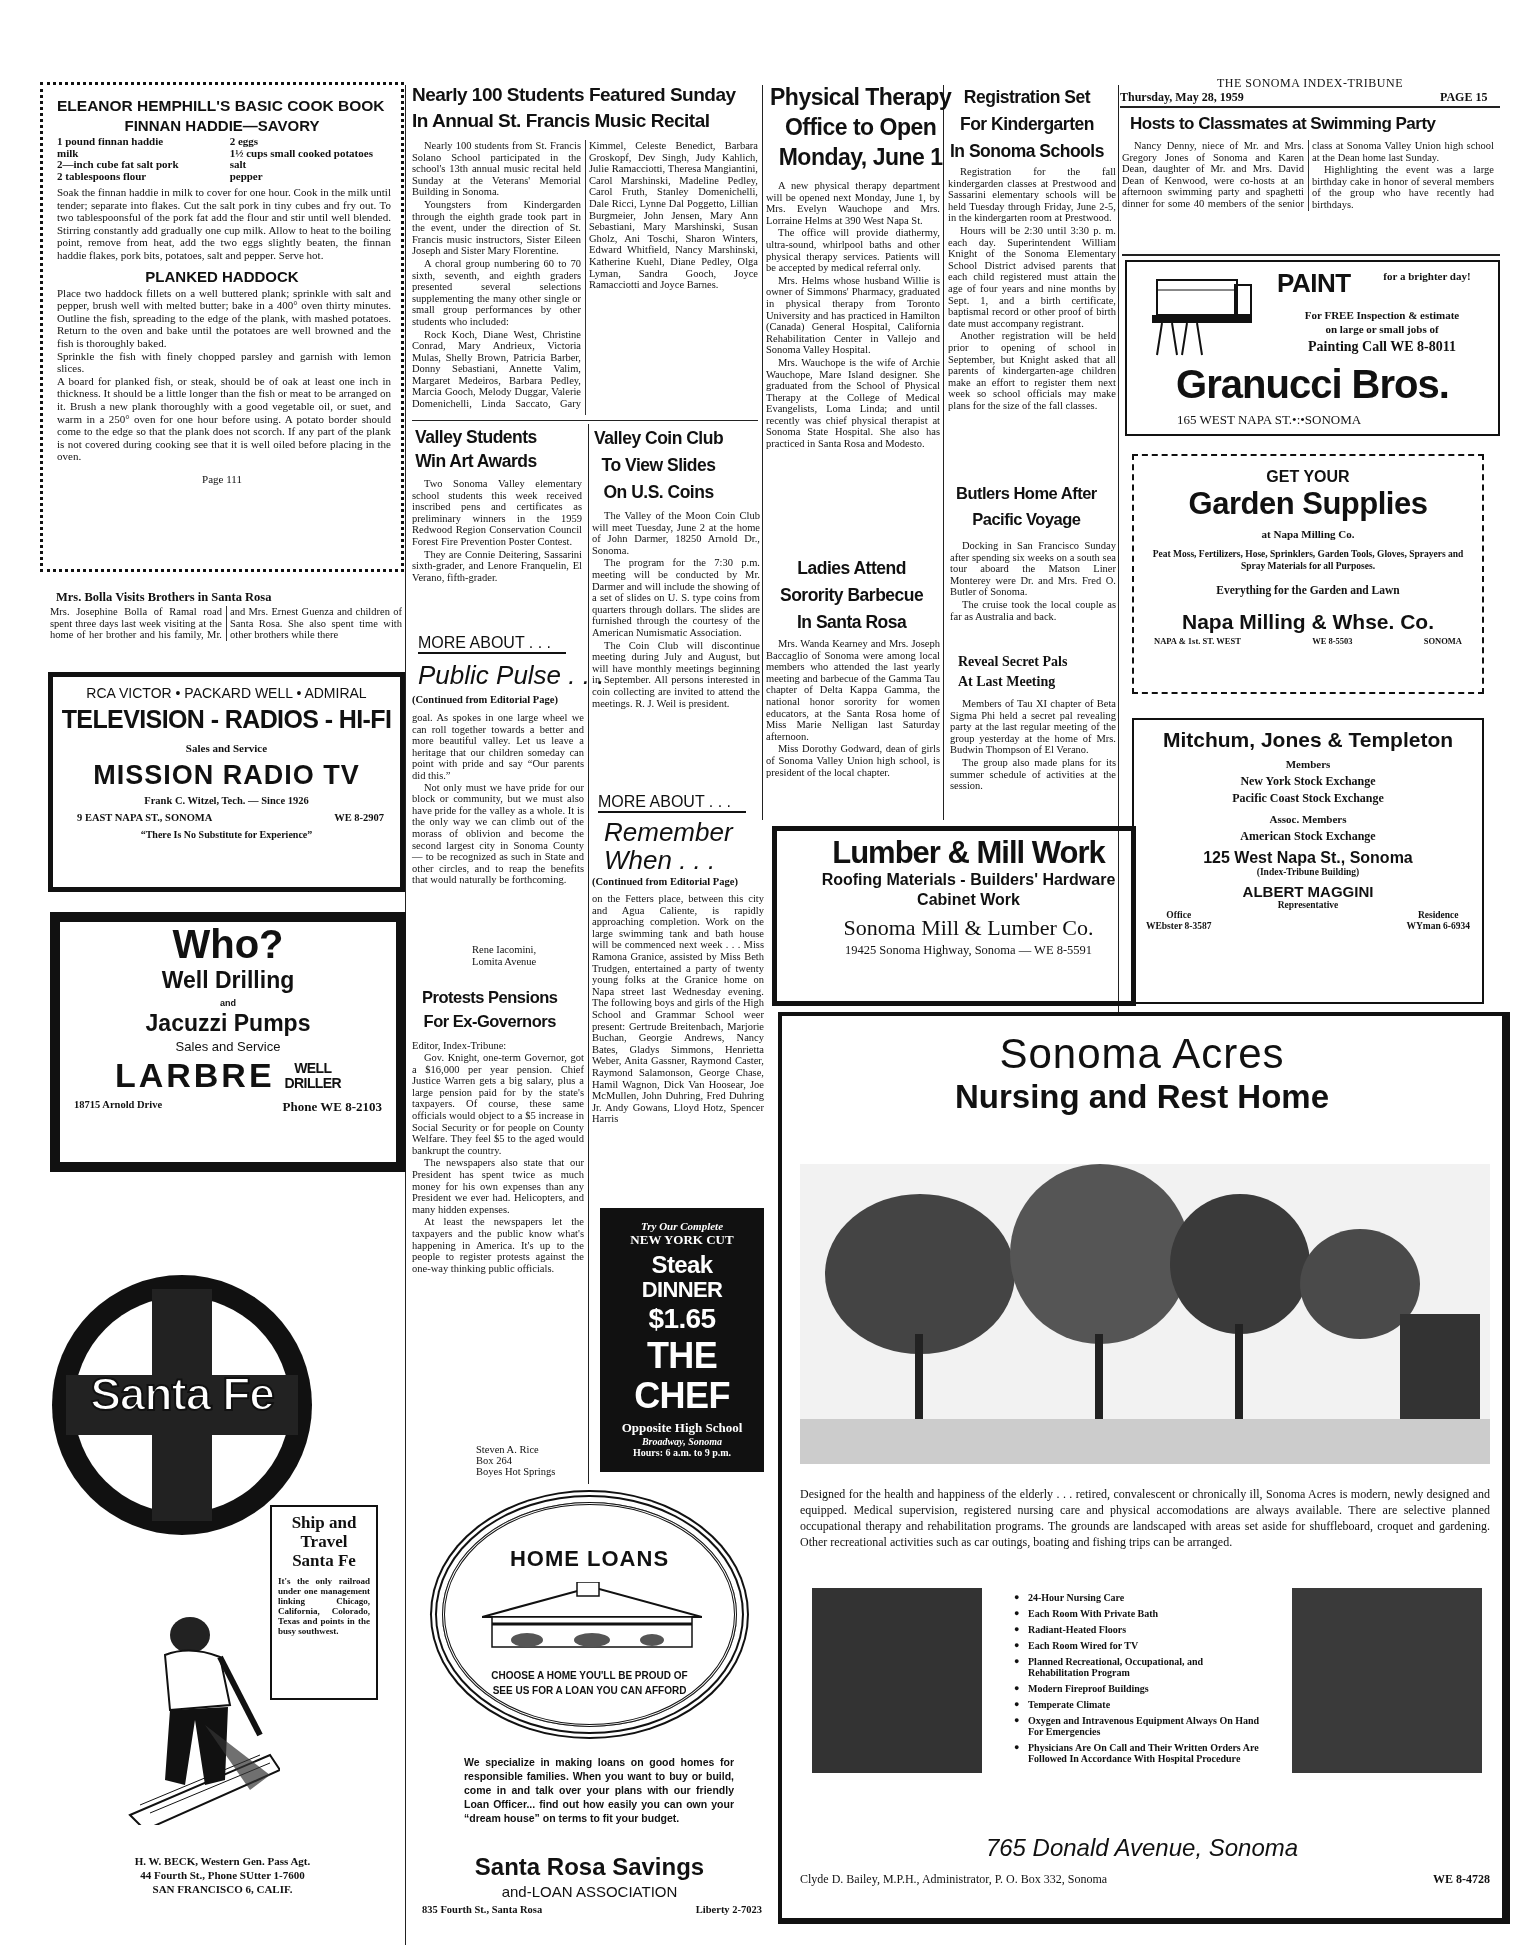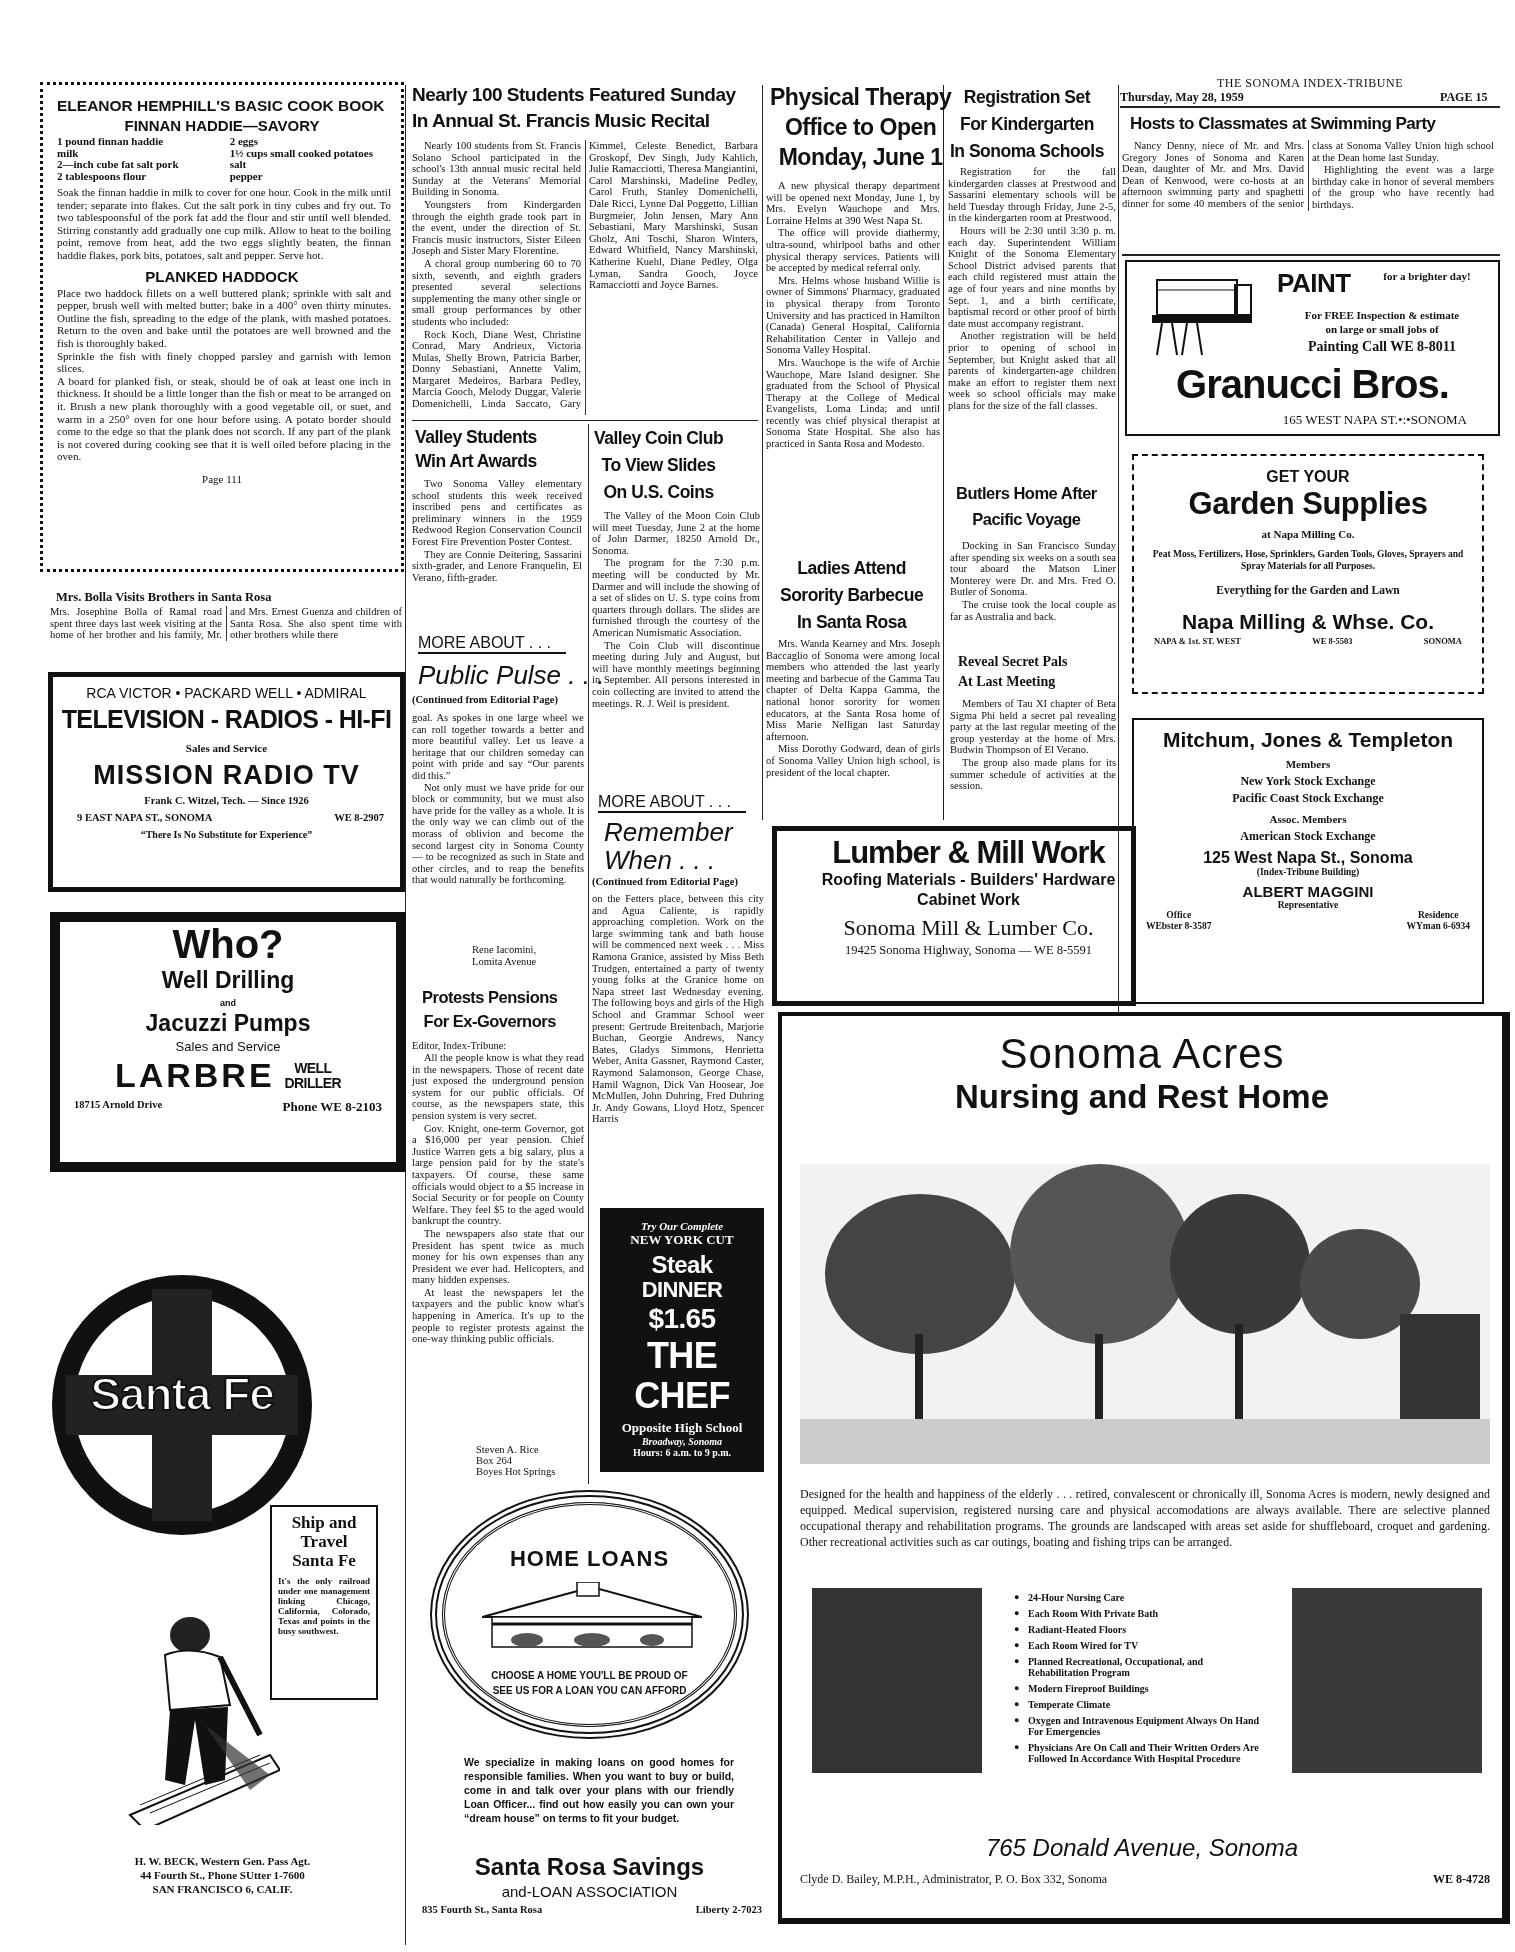--- a/index.html
+++ b/index.html
@@ -156,21 +156,20 @@
   <div>Rene Iacomini,</div>
   <div>Lomita Avenue</div>
 </div>
 
 <div class="abs hed" style="left:422px;top:985px;font-size:16.5px;line-height:24px;">
   <div>Protests Pensions</div>
   <div>For Ex-Governors</div>
 </div>
 <div class="abs" style="left:412px;top:1040px;font-size:10.5px;">Editor, Index-Tribune:</div>
 <div class="abs body-text" style="left:412px;top:1052px;width:172px;">
-  <p>All the people know is what they read in the newspapers. Those of recent date just exposed the underground pension system for our public officials. Of course, as the newspapers state, this pension system is very secret.</p>
   <p>Gov. Knight, one-term Governor, got a $16,000 per year pension. Chief Justice Warren gets a big salary, plus a large pension paid for by the state's taxpayers. Of course, these same officials would object to a $5 increase in Social Security or for people on County Welfare. They feel $5 to the aged would bankrupt the country.</p>
   <p>The newspapers also state that our President has spent twice as much money for his own expenses than any President we ever had. Helicopters, and many hidden expenses.</p>
   <p>At least the newspapers let the taxpayers and the public know what's happening in America. It's up to the people to register protests against the one-way thinking public officials.</p>
 </div>
 <div class="abs" style="left:476px;top:1444px;font-size:10.5px;line-height:11px;">
   <div>Steven A. Rice</div>
   <div>Box 264</div>
   <div>Boyes Hot Springs</div>
 </div>
 
@@ -307,21 +306,21 @@
     <path d="M15 53 L10 85 M25 53 L30 85 M40 53 L35 85 M50 53 L55 85" stroke="#111" stroke-width="2"></path>
   </svg>
   <div class="hed" style="position:absolute;left:150px;top:6px;font-size:26px;">PAINT</div>
   <div class="serifb center" style="position:absolute;left:250px;top:8px;width:100px;font-size:11px;line-height:13px;">for a brighter day!</div>
   <div class="serifb center" style="position:absolute;left:140px;top:46px;width:230px;font-size:11px;line-height:14px;">
     <div>For FREE Inspection &amp; estimate</div>
     <div>on large or small jobs of</div>
     <div style="font-size:14px;margin-top:4px;">Painting Call WE 8-8011</div>
   </div>
   <div class="sansb center" style="position:absolute;left:0;top:100px;width:371px;font-size:40px;letter-spacing:-1px;">Granucci Bros.</div>
-  <div style="position:absolute;left:50px;top:150px;width:290px;display:flex;justify-content:flex-end;font-size:13px;">
+  <div style="position:absolute;left:50px;top:150px;width:290px;display:flex;justify-content:flex-start;font-size:13px;">
     <span>165 WEST NAPA ST.</span>
     <span>•:•</span>
     <span>SONOMA</span>
   </div>
 </div>
 
 <div class="box center" style="left:1132px;top:454px;width:352px;height:240px;border-style:dashed;">
   <div class="hed" style="margin-top:12px;font-size:16px;letter-spacing:0;">GET YOUR</div>
   <div class="sansb" style="font-size:31px;letter-spacing:-0.5px;">Garden Supplies</div>
   <div class="serifb" style="font-size:11px;margin-top:6px;">at Napa Milling Co.</div>

